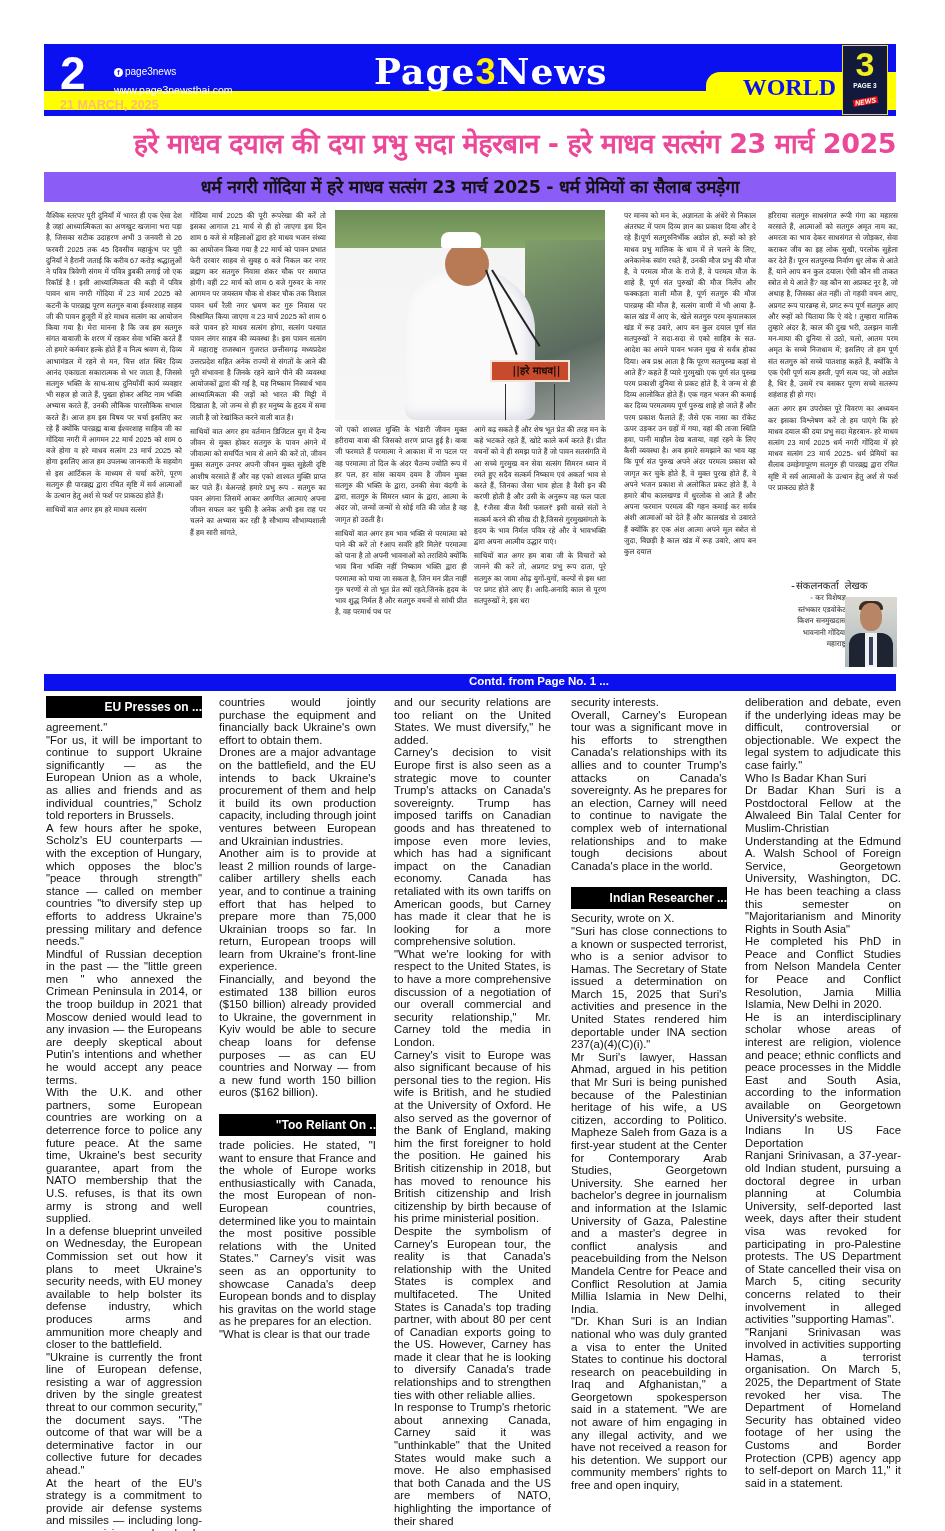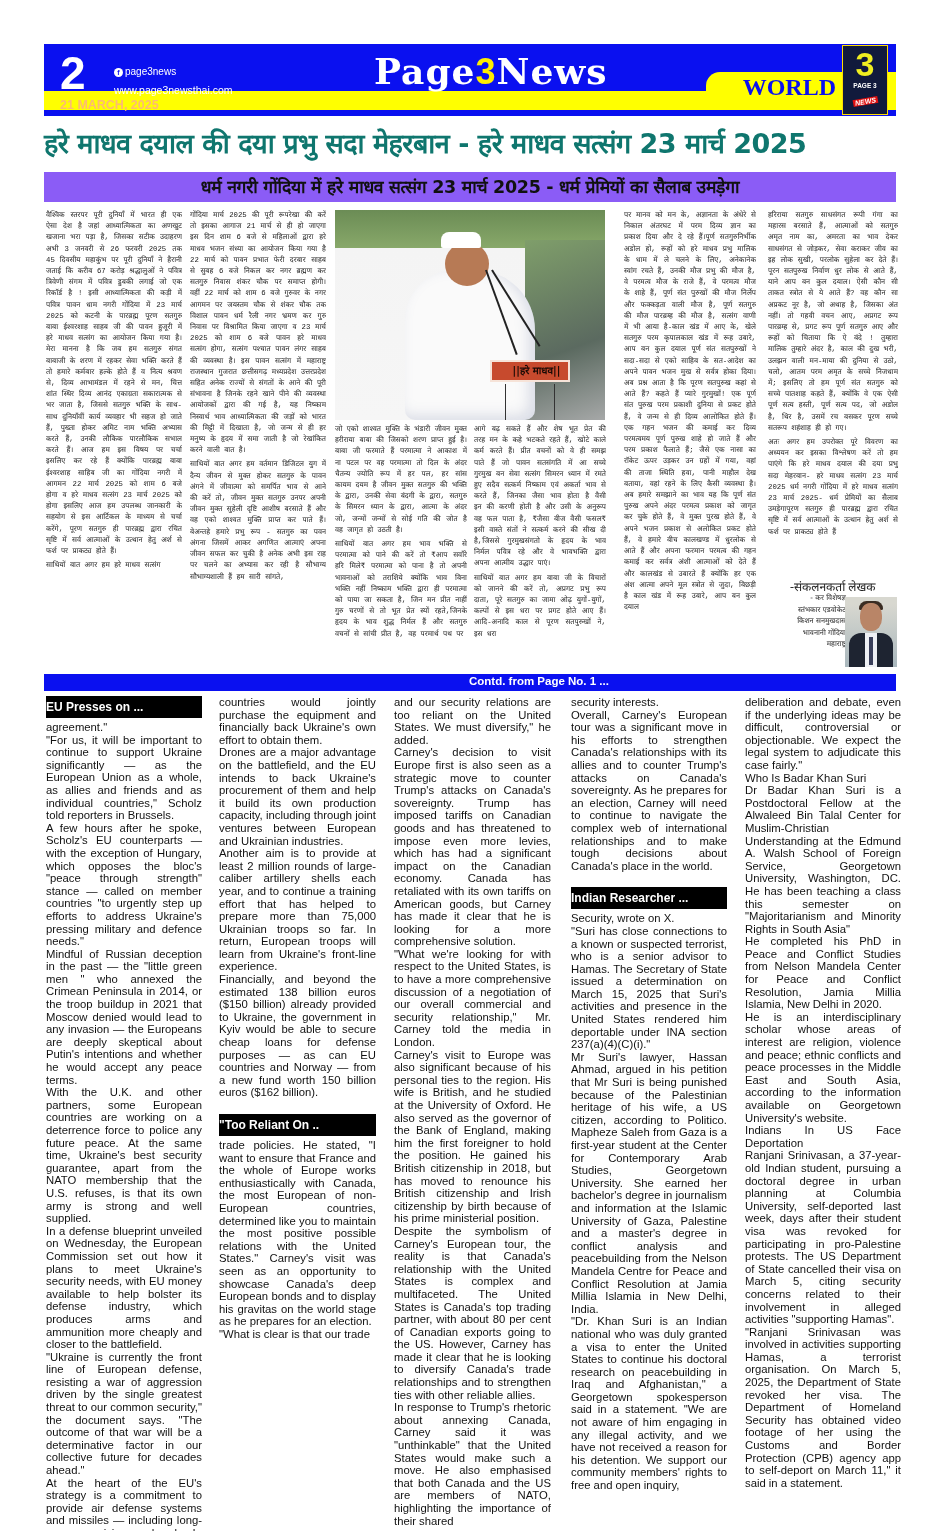--- a/index.html
+++ b/index.html
@@ -18,53 +18,53 @@
   .issue-date { position: absolute; left: 16px; top: 54px; font-weight: bold; font-size: 12.5px; color: #fdba74; z-index: 2; }
   .brand { position: absolute; left: 330px; top: 6px; font-family: "DejaVu Serif", serif; font-weight: bold; font-size: 36px; color: #fff; letter-spacing: 1px; z-index: 2; }
   .brand .three { color: #ffee00; font-family: "Liberation Sans", sans-serif; font-weight: 900; }
   .section-label { position: absolute; right: 60px; top: 30px; font-family: "Liberation Serif", serif; font-weight: bold; font-size: 24px; color: #0a10f0; z-index: 2; }
   .logo-box { position: absolute; right: 8px; top: 1px; width: 46px; height: 70px; background: #111a3c; border: 1px solid #ffdd00; z-index: 3; text-align: center; }
   .logo-box .big3 { font-family: "Liberation Sans", sans-serif; font-weight: 900; font-size: 34px; color: #f0ee20; line-height: 36px; }
   .logo-box .p3 { font-size: 6.5px; color: #fff; font-weight: bold; line-height: 8px; }
   .logo-box .news { display: inline-block; font-size: 7px; color: #fff; background: #e01010; font-weight: bold; font-style: italic; padding: 0 2px; transform: rotate(-10deg); margin-top: 2px; }
 
   
-  .headline { position: absolute; left: 44px; top: 124px; width: 852px; text-align: left; font-family: "DejaVu Sans", sans-serif; font-weight: bold; font-size: 27px; color: #0f766e; letter-spacing: -0.5px; }
+  .headline { position: absolute; left: 44px; top: 124px; width: 852px; text-align: right; font-family: "DejaVu Sans", sans-serif; font-weight: bold; font-size: 27px; color: #ec4899; letter-spacing: -0.5px; }
   .subhead { position: absolute; left: 44px; top: 172px; width: 852px; height: 30px; background: #8b5cf6; text-align: center; font-family: "DejaVu Sans", sans-serif; font-weight: bold; font-size: 17.5px; line-height: 30px; color: #111; letter-spacing: -0.3px; }
 
   
-  .hindi { position: absolute; font-family: Liberation Mono, monospace; font-size: 7.3px; line-height: 11.2px; color: #222; text-align: justify; overflow: hidden; }
+  .hindi { position: absolute; font-family: Liberation Sans, sans-serif; font-size: 7.3px; line-height: 11.2px; color: #222; text-align: justify; overflow: hidden; }
   .hindi p { margin-bottom: 3px; }
   .photo { position: absolute; left: 335px; top: 210px; width: 270px; height: 210px; overflow: hidden; background: linear-gradient(180deg, #6b8c55 0%, #88a86a 18%, #f4f4f4 18%, #f6f6f6 100%); }
   .photo .bg-right { position: absolute; right: 0; top: 30px; width: 80px; height: 180px; background: linear-gradient(160deg, #7f9e6a, #5b6a60 60%, #a6a8a8); }
   .photo .robe { position: absolute; left: 70px; top: 60px; width: 130px; height: 150px; background: #fafafa; border-radius: 50px 60px 10px 10px; box-shadow: inset -6px -4px 14px rgba(120,130,170,.25); }
   .photo .face { position: absolute; left: 110px; top: 32px; width: 44px; height: 44px; border-radius: 50%; background: #b77a55; }
   .photo .cap { position: absolute; left: 106px; top: 22px; width: 40px; height: 16px; background: #ffffff; border-radius: 8px 8px 2px 2px; }
   .photo .mic { position: absolute; left: 150px; top: 60px; width: 2px; height: 90px; background: #222; transform: rotate(-20deg); transform-origin: top; }
   .photo .mic2 { position: absolute; left: 156px; top: 60px; width: 2px; height: 90px; background: #222; transform: rotate(-32deg); transform-origin: top; }
   .photo .podium-sign { position: absolute; left: 155px; top: 150px; width: 80px; height: 22px; background: #c74a2d; border: 2px solid #f6e3d8; color: #1a0a05; font-family: "DejaVu Sans", sans-serif; font-weight: bold; font-size: 10px; text-align: center; line-height: 18px; padding-left: 13px; }
   .photo .stand { position: absolute; left: 170px; top: 174px; width: 50px; height: 36px; border-left: 1px solid #333; border-right: 1px solid #333; }
 
-  .signature { position: absolute; left: 790px; top: 578px; font-family: Liberation Serif, serif; font-size: 12px; color: #222; }
+  .signature { position: absolute; left: 790px; top: 578px; font-family: Liberation Mono, monospace; font-size: 10px; color: #222; }
   .author-box { position: absolute; left: 768px; top: 592px; width: 110px; text-align: right; font-family: "DejaVu Sans", sans-serif; font-size: 7.3px; line-height: 11.5px; color: #222; }
   .author-photo { position: absolute; left: 845px; top: 597px; width: 52px; height: 70px; background: linear-gradient(180deg, #d8d8d0 0%, #d8d8d0 10%, #a9b7bd 100%); overflow: hidden; }
   .author-photo .head { position: absolute; left: 15px; top: 6px; width: 22px; height: 28px; border-radius: 45%; background: #b98567; }
   .author-photo .hair { position: absolute; left: 14px; top: 4px; width: 24px; height: 9px; border-radius: 10px 10px 2px 2px; background: #3a2c22; }
   .author-photo .suit { position: absolute; left: 4px; top: 36px; width: 44px; height: 40px; background: #1e2431; border-radius: 12px 12px 0 0; }
   .author-photo .shirt { position: absolute; left: 20px; top: 36px; width: 12px; height: 34px; background: #eef0f4; }
   .author-photo .tie { position: absolute; left: 24px; top: 40px; width: 4px; height: 28px; background: #3a3f5a; }
 
   
   .contd-band { position: absolute; left: 44px; top: 674px; width: 852px; height: 17px; background: #0a10f0; }
   .contd-band span { position: absolute; left: 425px; top: 1px; font-weight: bold; font-size: 11.5px; color: #fff; }
 
   
   .ecol { position: absolute; font-family: "Liberation Sans", sans-serif; font-size: 11.3px; line-height: 12.6px; color: #111; text-align: justify; }
   .ecol p { margin: 0; }
-  .ehead { background: #000; color: #fff; font-weight: bold; font-size: 12px; text-align: left; height: 22px; line-height: 22px; margin: 2px 0 3px 0; }
+  .ehead { background: #000; color: #fff; font-weight: bold; font-size: 12px; text-align: right; height: 22px; line-height: 22px; margin: 2px 0 3px 0; }
   .gap { height: 13px; }
 </style>
 </head>
 <body>
 
 <header class="masthead">
   <div class="yellow-band"></div>
   <div class="yellow-tab"></div>
   <div class="bottom-line"></div>
   <div class="page-num">2</div>
@@ -140,21 +140,21 @@
 </div>
 
 <div class="contd-band">
   <span>Contd. from Page No. 1 ...</span>
 </div>
 
 <div class="ecol" style="left:46px; top:694px; width:156px;">
   <div class="ehead">EU Presses on ...</div>
   <p>agreement."</p>
   <p>"For us, it will be important to continue to support Ukraine significantly — as the European Union as a whole, as allies and friends and as individual countries," Scholz told reporters in Brussels.</p>
-  <p>A few hours after he spoke, Scholz's EU counterparts — with the exception of Hungary, which opposes the bloc's "peace through strength" stance — called on member countries "to urgently step up efforts to address Ukraine's pressing military and defence needs."</p>
+  <p>A few hours after he spoke, Scholz's EU counterparts — with the exception of Hungary, which opposes the bloc's "peace through strength" stance — called on member countries "to diversify step up efforts to address Ukraine's pressing military and defence needs."</p>
   <p>Mindful of Russian deception in the past — the "little green men " who annexed the Crimean Peninsula in 2014, or the troop buildup in 2021 that Moscow denied would lead to any invasion — the Europeans are deeply skeptical about Putin's intentions and whether he would accept any peace terms.</p>
   <p>With the U.K. and other partners, some European countries are working on a deterrence force to police any future peace. At the same time, Ukraine's best security guarantee, apart from the NATO membership that the U.S. refuses, is that its own army is strong and well supplied.</p>
   <p>In a defense blueprint unveiled on Wednesday, the European Commission set out how it plans to meet Ukraine's security needs, with EU money available to help bolster its defense industry, which produces arms and ammunition more cheaply and closer to the battlefield.</p>
   <p>"Ukraine is currently the front line of European defense, resisting a war of aggression driven by the single greatest threat to our common security," the document says. "The outcome of that war will be a determinative factor in our collective future for decades ahead."</p>
   <p>At the heart of the EU's strategy is a commitment to provide air defense systems and missiles — including long-range precision warheads. In groups,</p>
 </div>
 
 <div class="ecol" style="left:219px; top:696px; width:157px;">
   <p>countries would jointly purchase the equipment and financially back Ukraine's own effort to obtain them.</p>
   <p>Drones are a major advantage on the battlefield, and the EU intends to back Ukraine's procurement of them and help it build its own production capacity, including through joint ventures between European and Ukrainian industries.</p>

